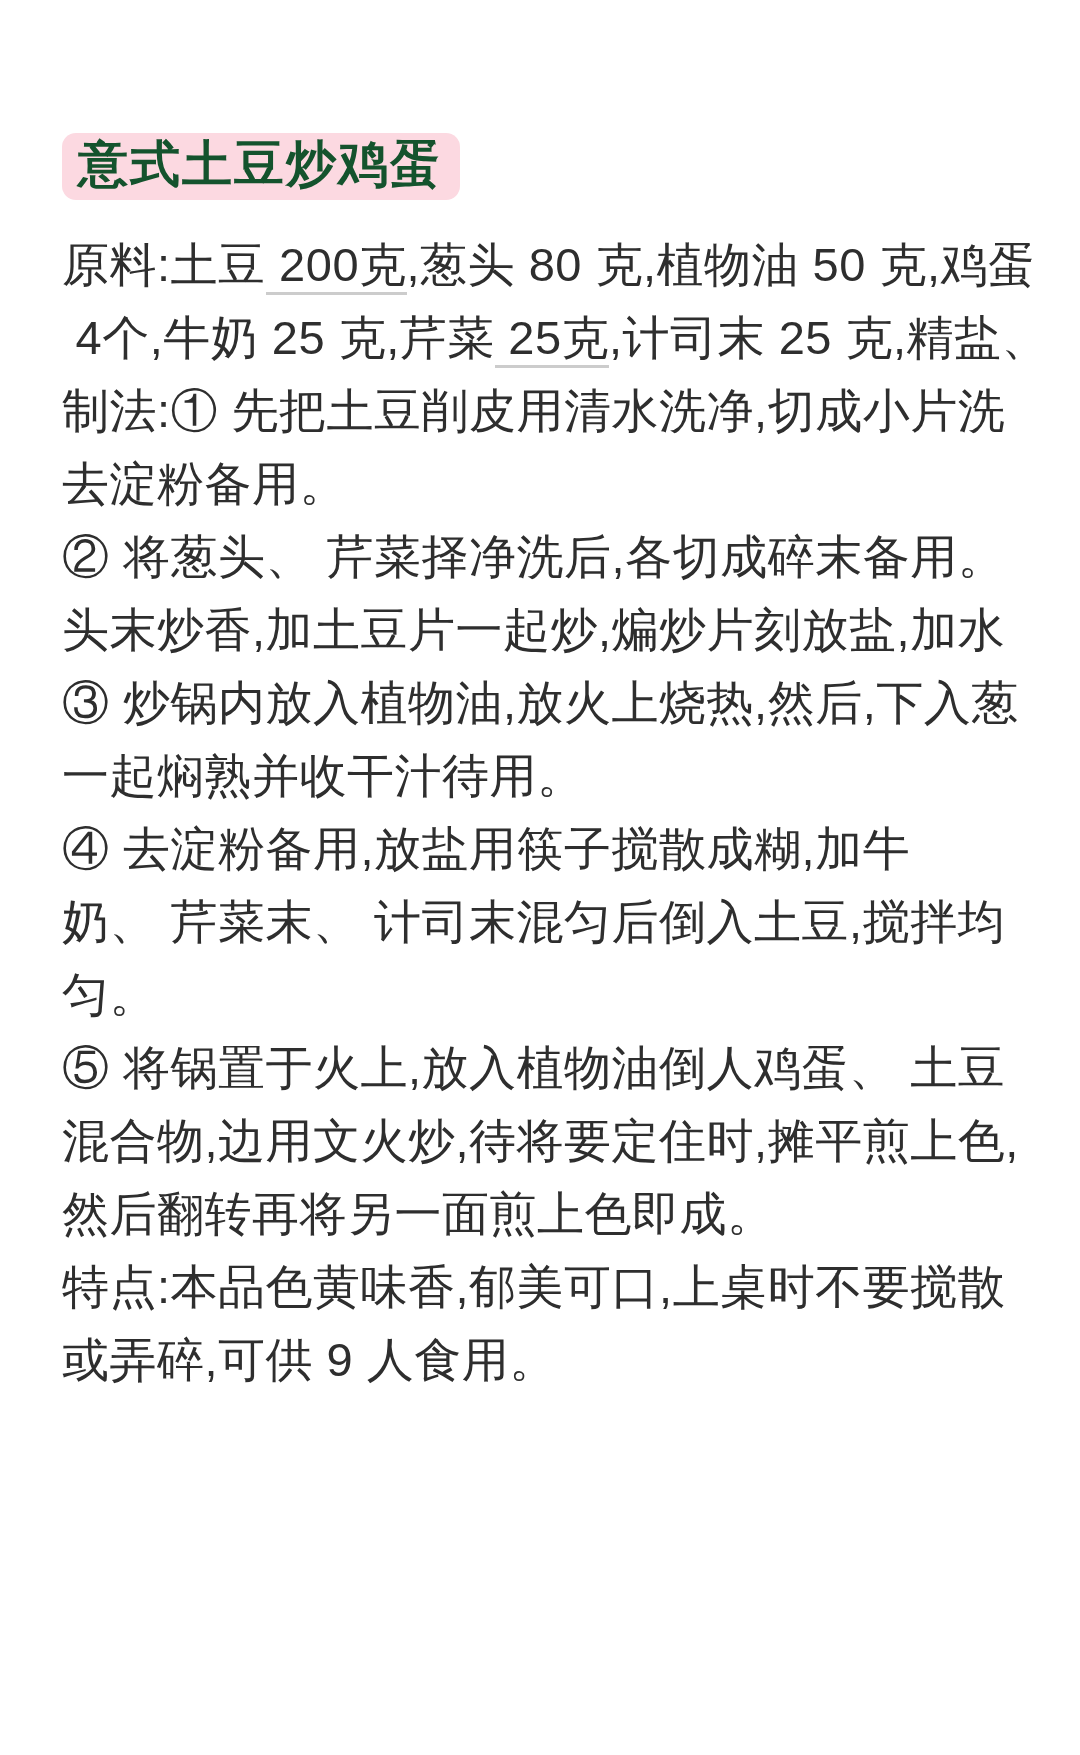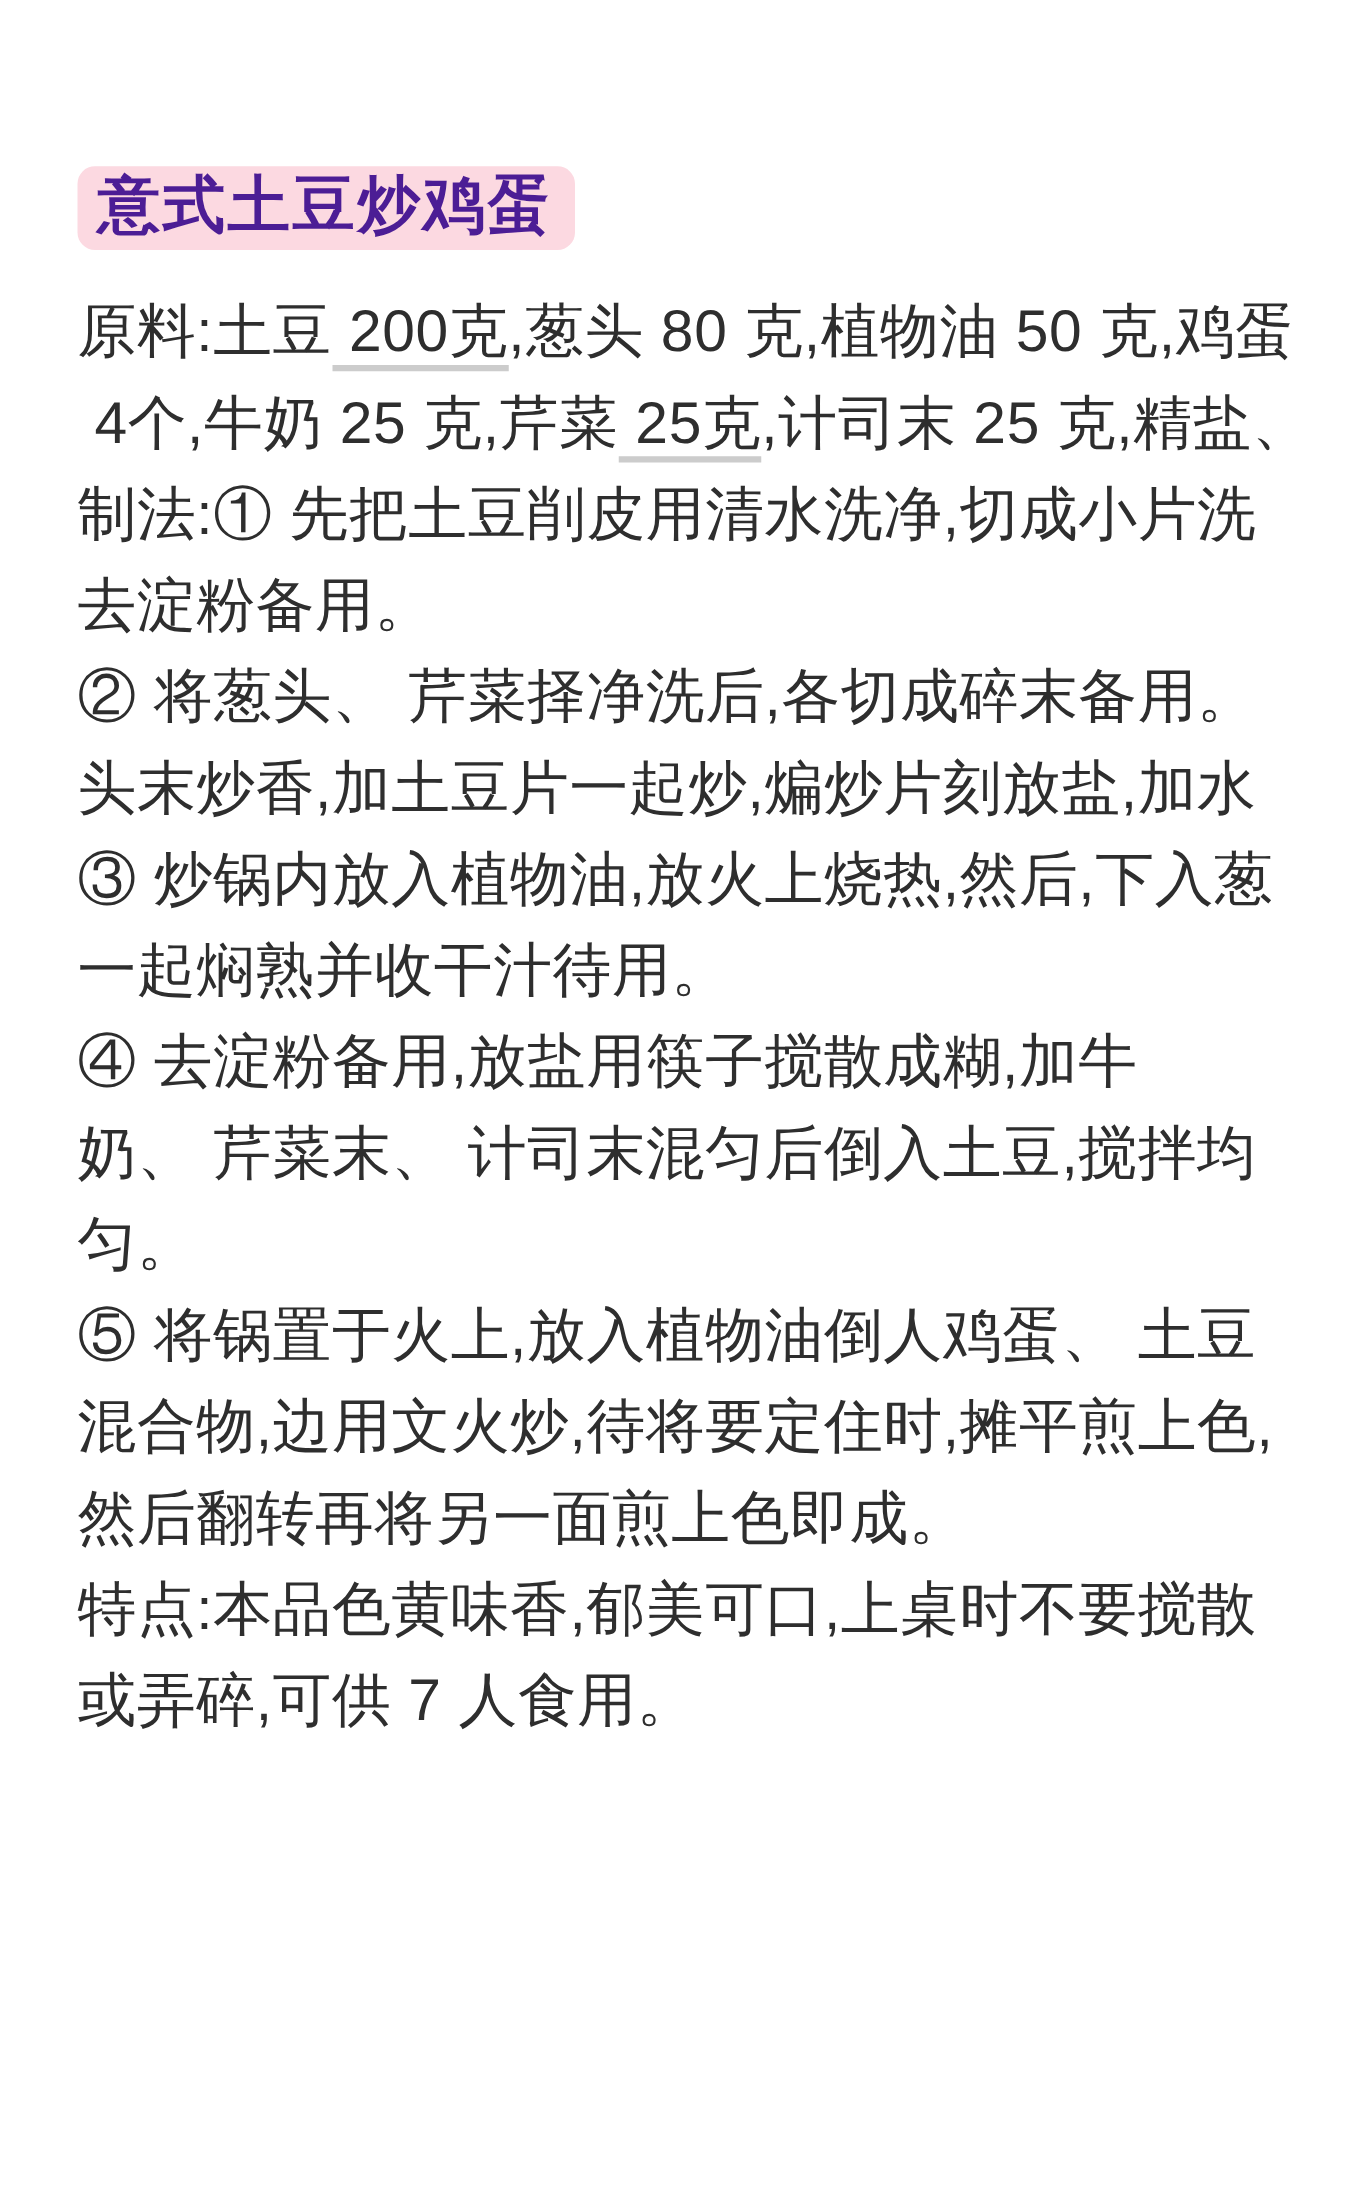--- a/index.html
+++ b/index.html
@@ -41,42 +41,42 @@
   }
   .line {
     height: 73px;
     line-height: 73px;
     white-space: pre;
   }
   .seg {
     display: inline;
   }
   .seg.u {
-    border-bottom: 5px solid #c2410c;
+    border-bottom: 3px solid #c2410c;
     padding-bottom: 1px;
   }
 </style>
 </head>
 <body>
 
 <div class="page">
   <div class="title-badge" style="background: rgb(252, 217, 225);">
-    <span class="title-text" style="color: #4c1d95;">意式土豆炒鸡蛋</span>
+    <span class="title-text" style="color: #14532d;">意式土豆炒鸡蛋</span>
   </div>
   <div class="body-text" id="body-lines" style="color: rgb(46, 46, 46);">
       <div class="line"><span class="seg">原料:土豆</span><span class="seg u" style="border-bottom-color: rgb(204, 204, 204);"> 200克</span><span class="seg">,葱头 80 克,植物油 50 克,鸡蛋</span></div>
       <div class="line"><span class="seg"> 4个,牛奶 25 克,芹菜</span><span class="seg u" style="border-bottom-color: rgb(204, 204, 204);"> 25克</span><span class="seg">,计司末 25 克,精盐、</span></div>
       <div class="line"><span class="seg">制法:① 先把土豆削皮用清水洗净,切成小片洗</span></div>
       <div class="line"><span class="seg">去淀粉备用。</span></div>
       <div class="line"><span class="seg">② 将葱头、 芹菜择净洗后,各切成碎末备用。</span></div>
       <div class="line"><span class="seg">头末炒香,加土豆片一起炒,煸炒片刻放盐,加水</span></div>
       <div class="line"><span class="seg">③ 炒锅内放入植物油,放火上烧热,然后,下入葱</span></div>
       <div class="line"><span class="seg">一起焖熟并收干汁待用。</span></div>
       <div class="line"><span class="seg">④ 去淀粉备用,放盐用筷子搅散成糊,加牛</span></div>
       <div class="line"><span class="seg">奶、 芹菜末、 计司末混匀后倒入土豆,搅拌均</span></div>
       <div class="line"><span class="seg">匀。</span></div>
       <div class="line"><span class="seg">⑤ 将锅置于火上,放入植物油倒人鸡蛋、 土豆</span></div>
       <div class="line"><span class="seg">混合物,边用文火炒,待将要定住时,摊平煎上色,</span></div>
       <div class="line"><span class="seg">然后翻转再将另一面煎上色即成。</span></div>
       <div class="line"><span class="seg">特点:本品色黄味香,郁美可口,上桌时不要搅散</span></div>
-      <div class="line"><span class="seg">或弄碎,可供 7 人食用。</span></div>
+      <div class="line"><span class="seg">或弄碎,可供 9 人食用。</span></div>
     </div>
 </div>
 
 </body></html>

